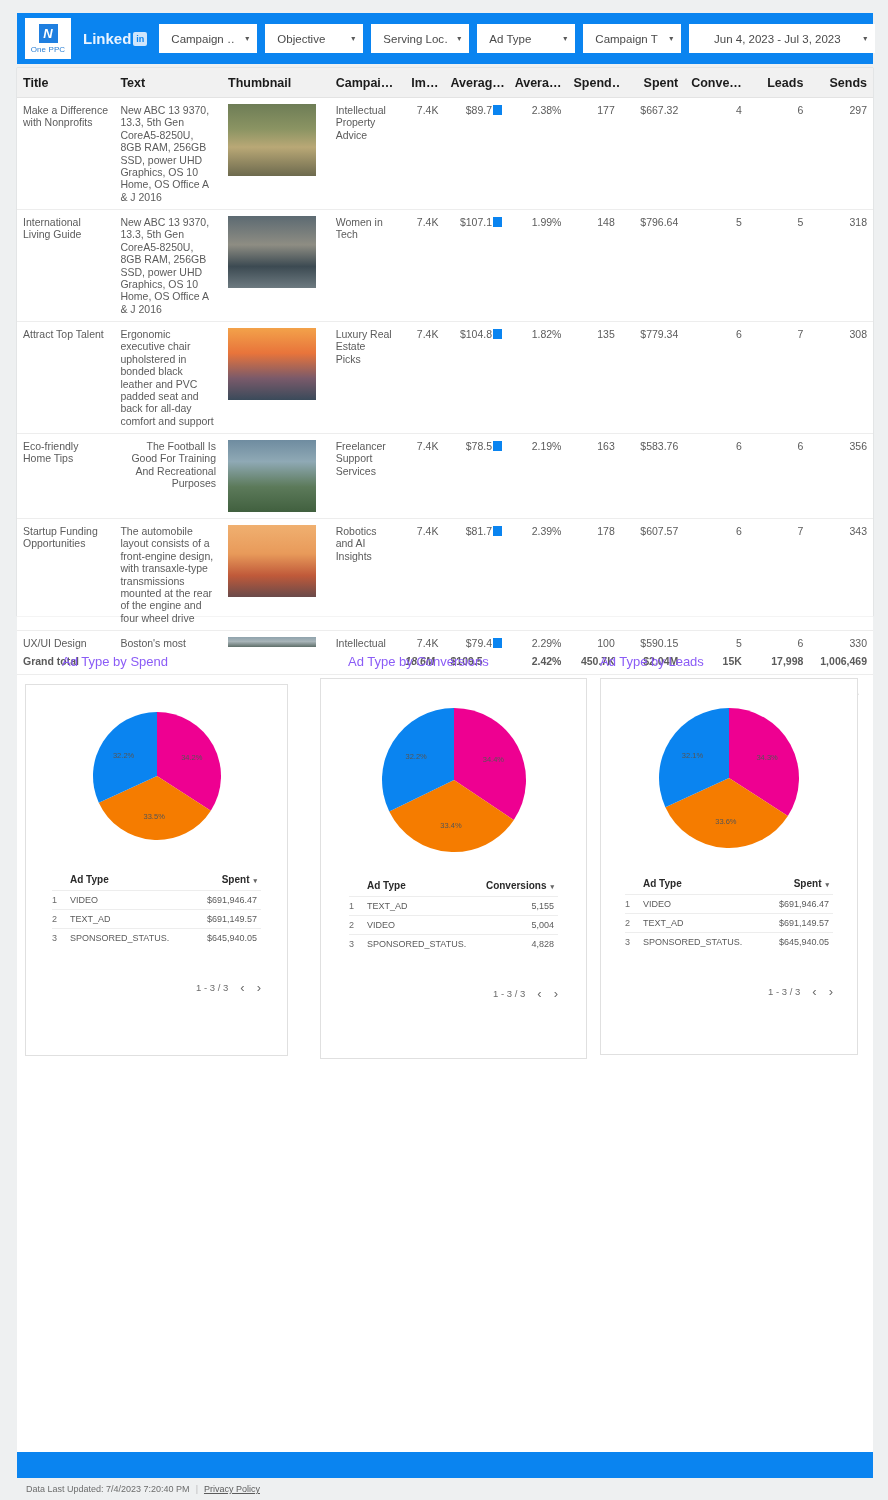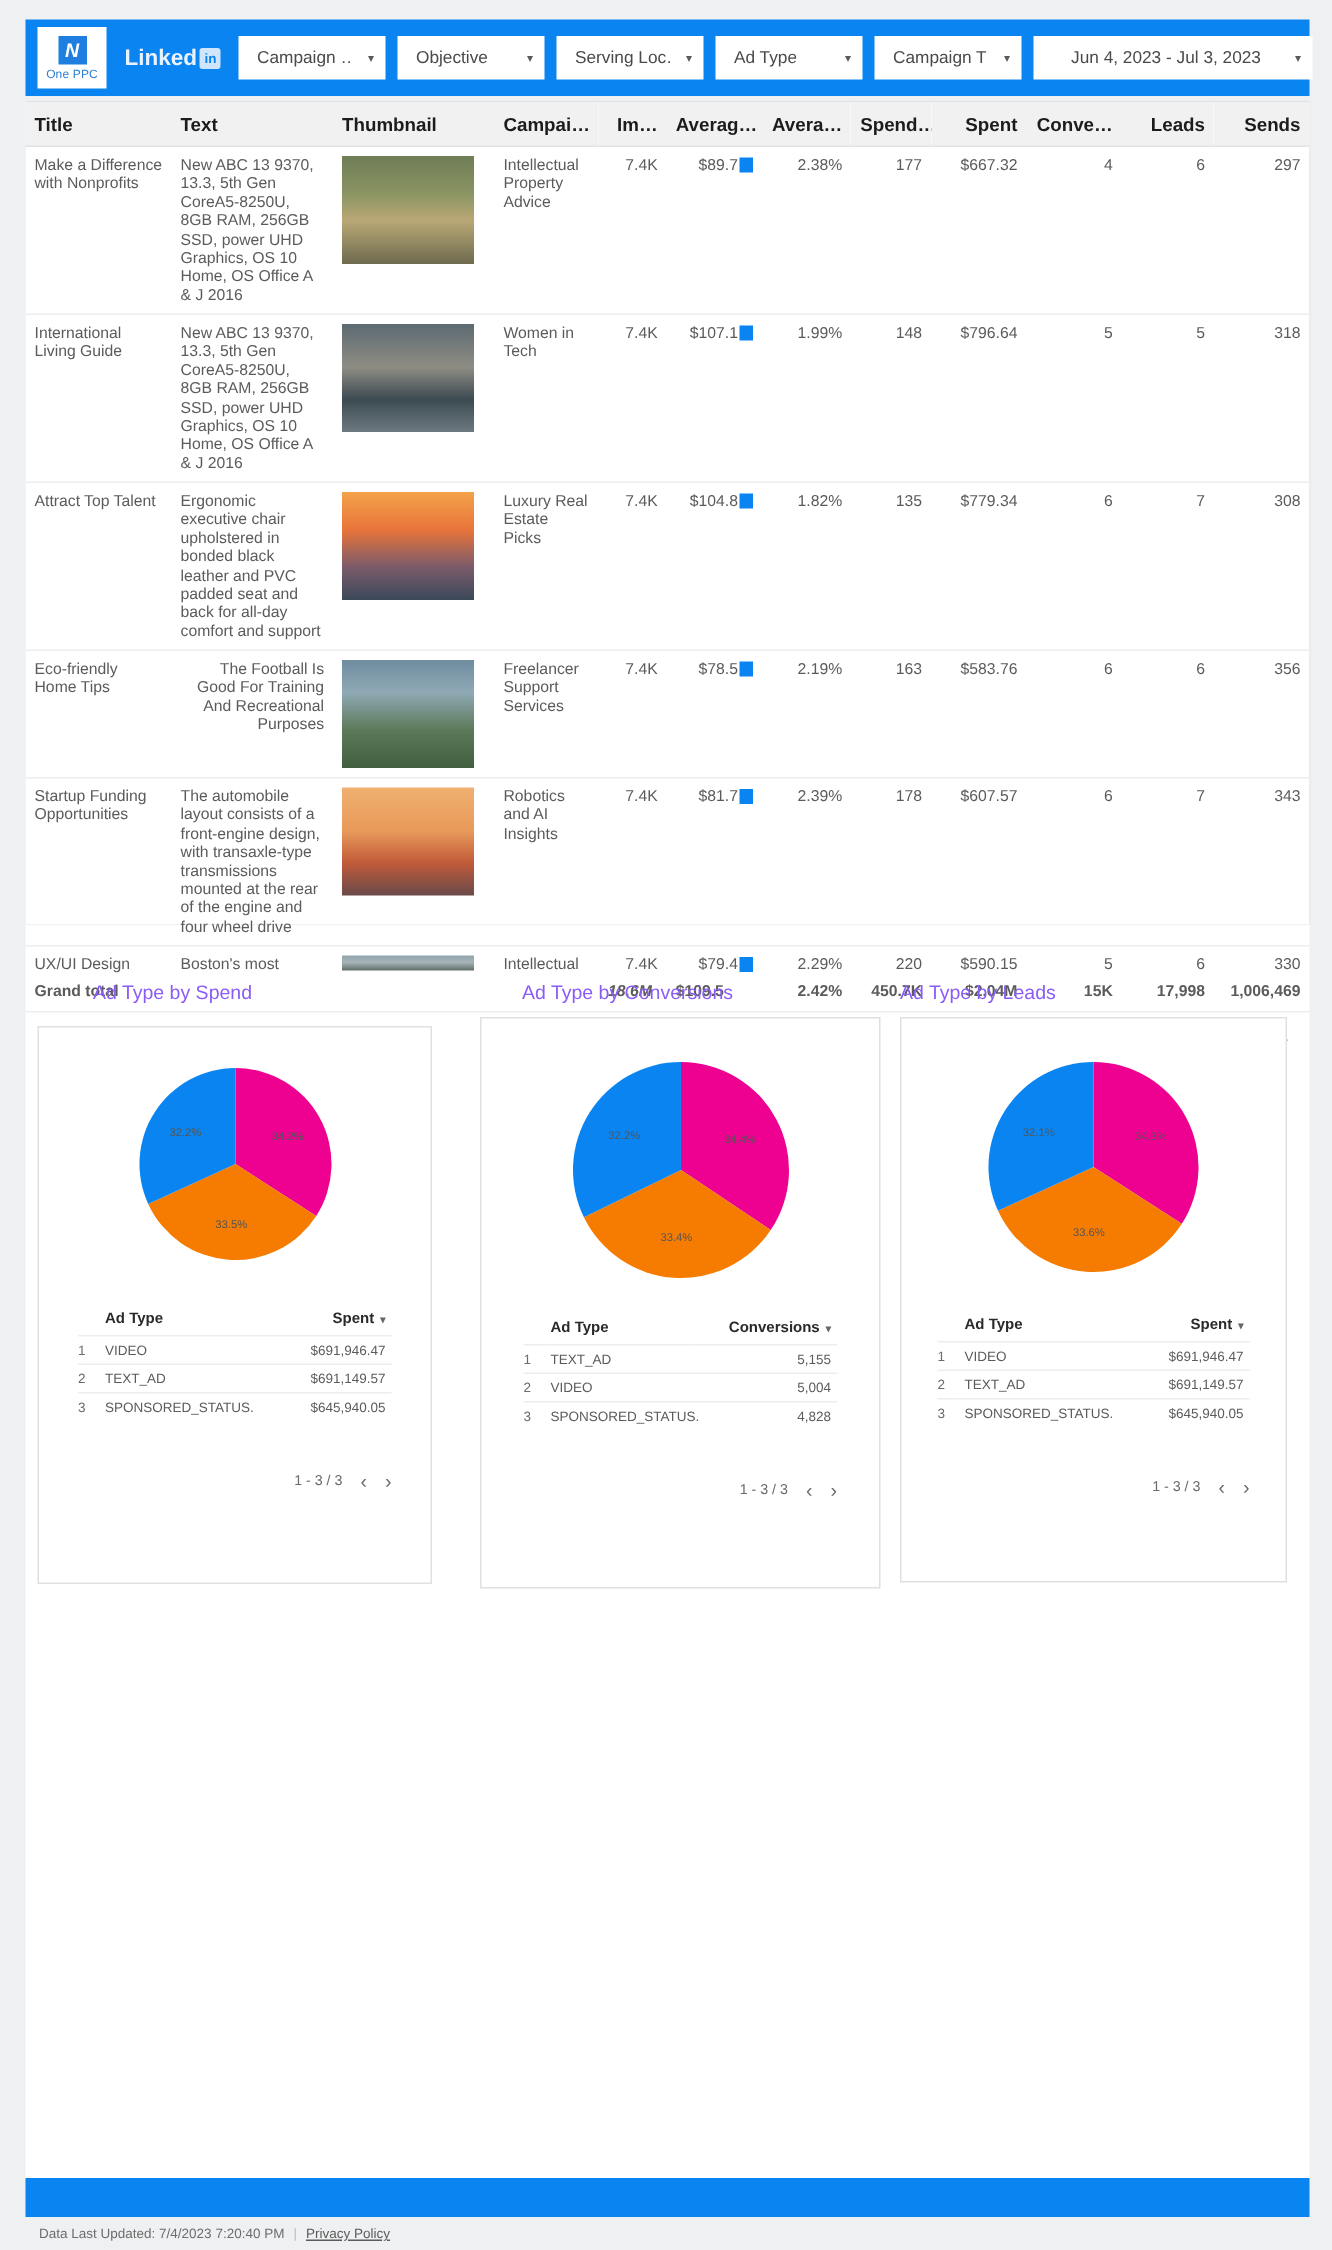--- a/index.html
+++ b/index.html
@@ -329,21 +329,21 @@
             <td class="l c-thumb" style="padding-bottom: 0px; border-bottom: none;">
               <div class="thumb" style="background: linear-gradient(rgb(143, 163, 173) 0%, rgb(168, 180, 184) 45%, rgb(95, 111, 106) 100%); height: 10px;"></div>
             </td>
             <td class="l c-camp" style="padding-bottom: 0px; border-bottom: none;">Intellectual</td>
             <td class="c-imp" style="padding-bottom: 0px; border-bottom: none;">7.4K</td>
             <td class="c-avgcpm" style="padding-bottom: 0px; border-bottom: none;"><span class="bar-cell">
                 <span>$79.4</span>
                 <span class="minibar"></span>
               </span></td>
             <td class="c-avgctr" style="padding-bottom: 0px; border-bottom: none;">2.29%</td>
-            <td class="c-clicks" style="padding-bottom: 0px; border-bottom: none;">220</td>
+            <td class="c-clicks" style="padding-bottom: 0px; border-bottom: none;">100</td>
             <td class="c-spent" style="padding-bottom: 0px; border-bottom: none;">$590.15</td>
             <td class="c-conv" style="padding-bottom: 0px; border-bottom: none;">5</td>
             <td class="c-leads" style="padding-bottom: 0px; border-bottom: none;">6</td>
             <td class="c-sends" style="padding-bottom: 0px; border-bottom: none;">330</td>
           </tr>
           <tr class="total">
             <td class="l c-title">Grand total</td>
             <td class="l c-text"></td>
             <td class="l c-thumb"></td>
             <td class="l c-camp"></td>

